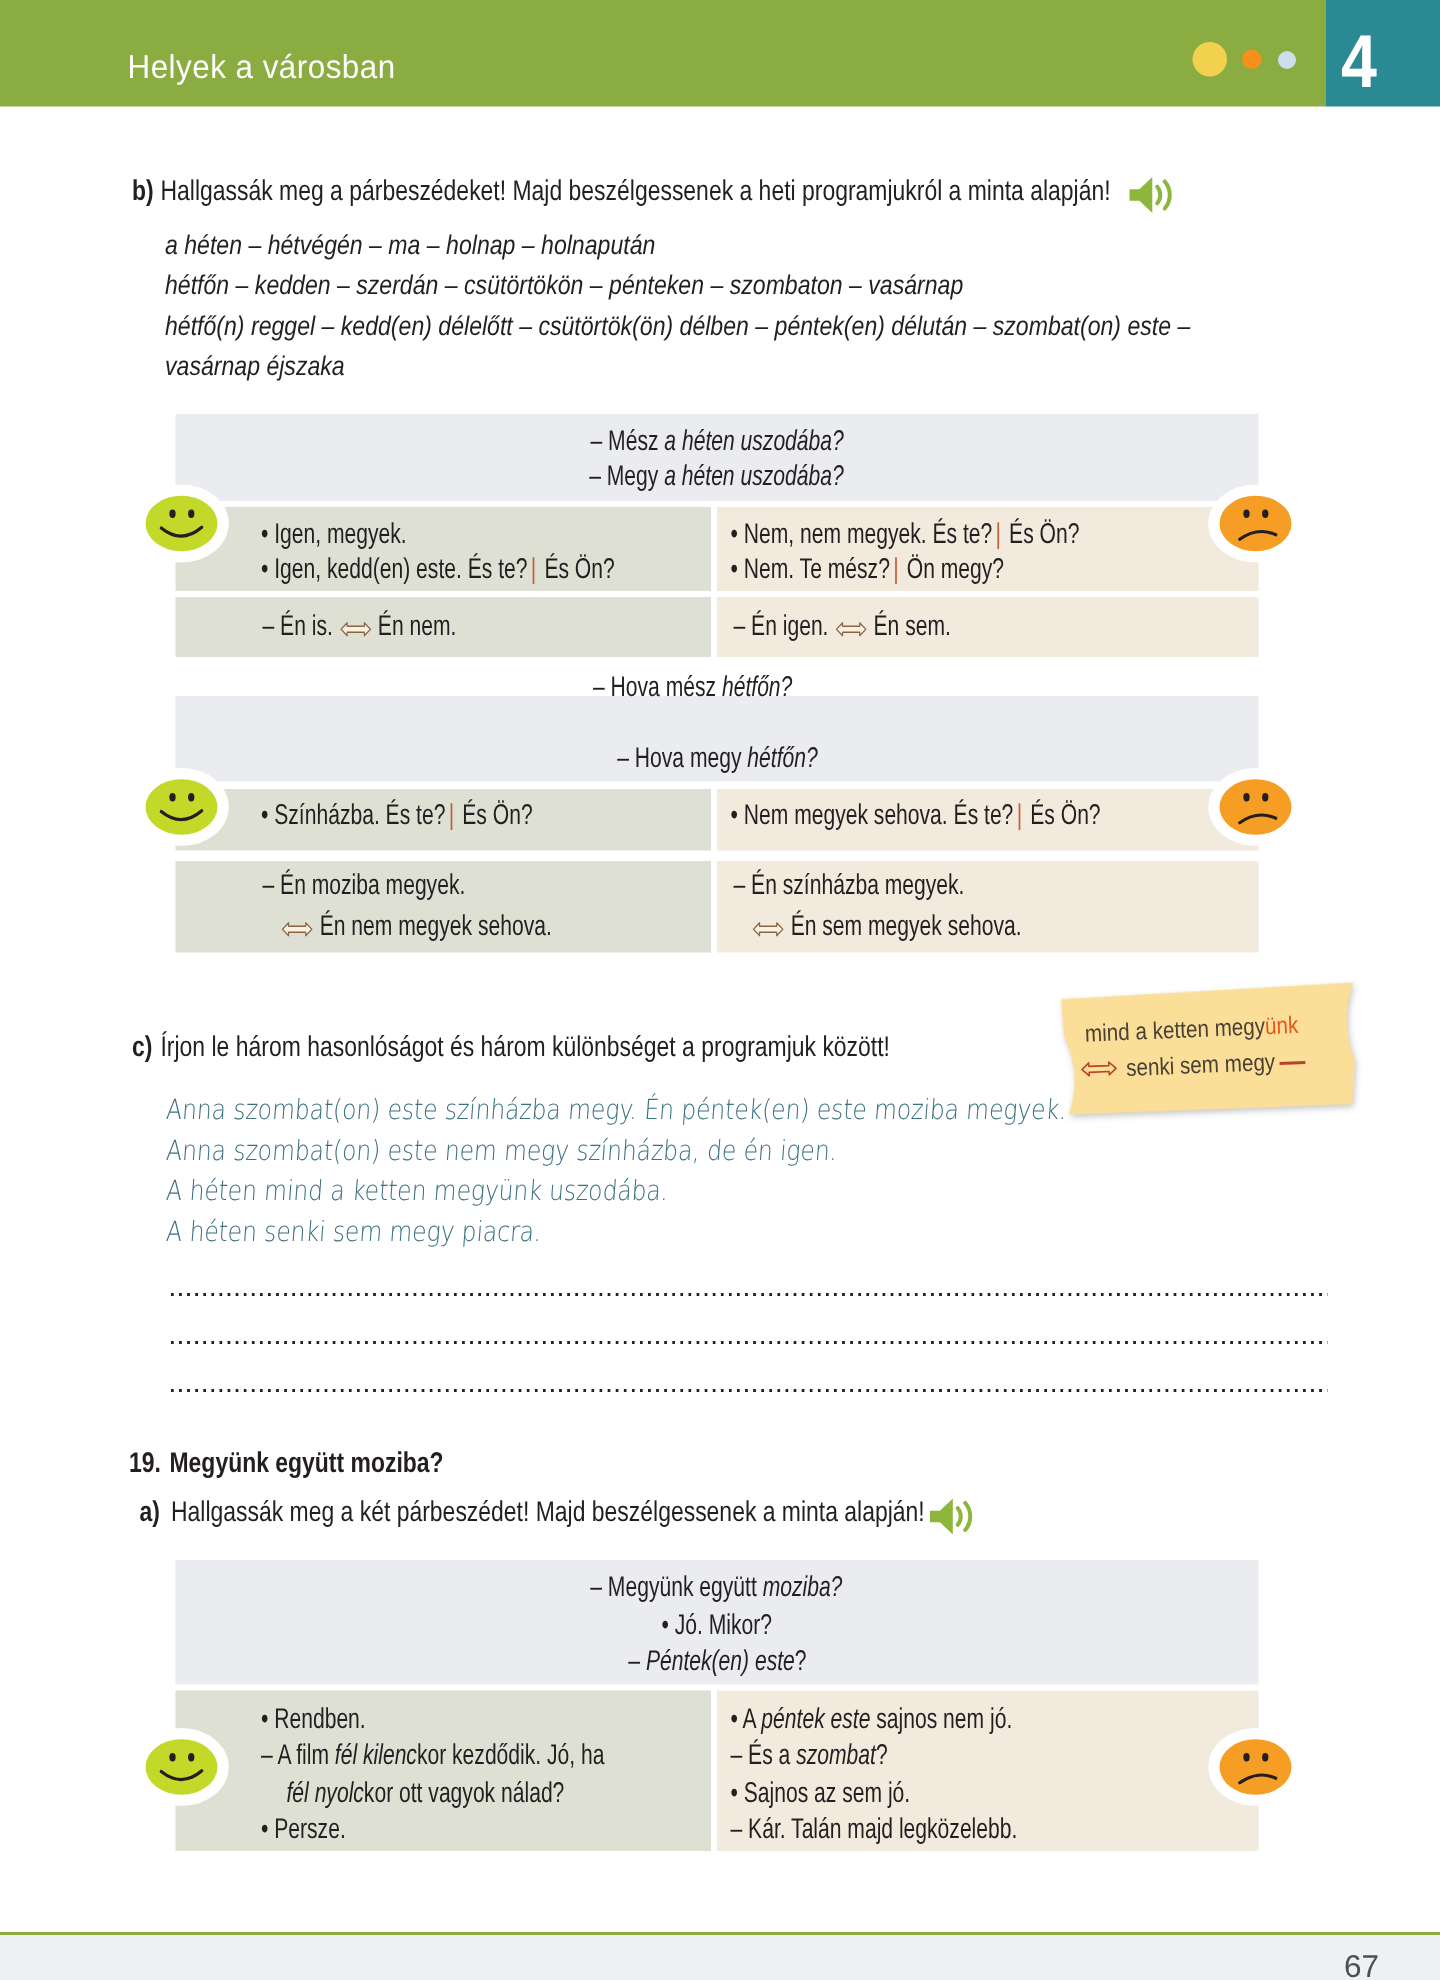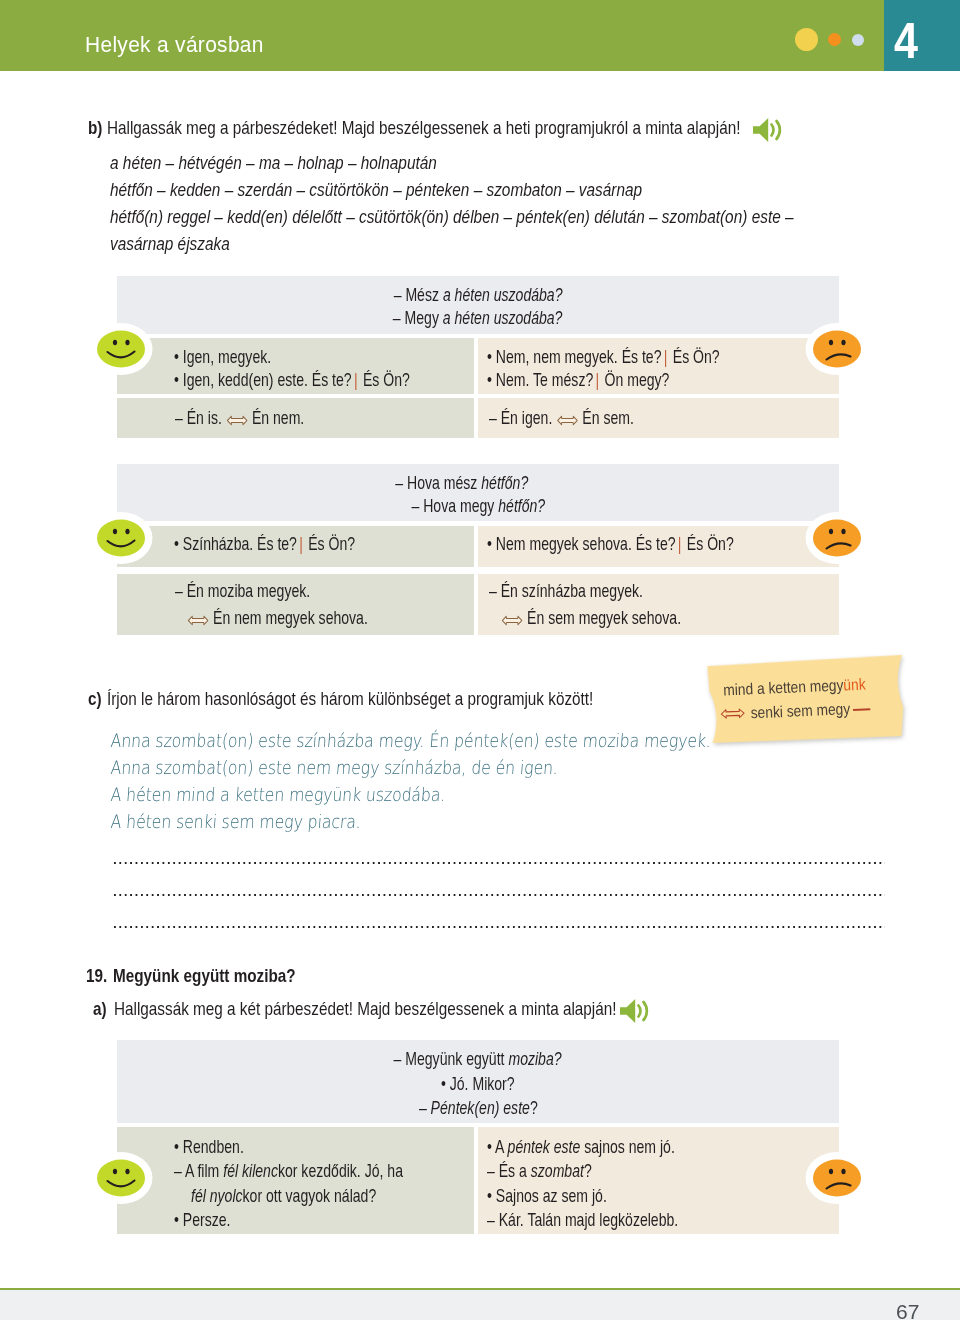--- a/index.html
+++ b/index.html
@@ -98,21 +98,21 @@
         </svg></div>
       <div class="panel p-left" style="left: 117px; top: 398px; width: 357px; height: 40px;"></div>
       <div class="panel p-right" style="left: 478px; top: 398px; width: 361px; height: 40px;"></div>
       <div class="ln" style="left: 175px; top: 407px;"><span>– Én is. </span><span class="arw"><svg class="arwsvg" width="30" height="13" viewBox="0 0 56 26">
             <path d="M12.5 4.5 L1.5 13 L12.5 21.5 L12.5 17 L43.5 17 L43.5 21.5 L54.5 13 L43.5 4.5 L43.5 9 L12.5 9 Z" fill="#FBF0E2" stroke="#8A6542" stroke-width="2.1" stroke-linejoin="round"></path>
           </svg></span><span> Én nem.</span></div>
       <div class="ln" style="left: 489px; top: 407px;"><span>– Én igen. </span><span class="arw"><svg class="arwsvg" width="30" height="13" viewBox="0 0 56 26">
             <path d="M12.5 4.5 L1.5 13 L12.5 21.5 L12.5 17 L43.5 17 L43.5 21.5 L54.5 13 L43.5 4.5 L43.5 9 L12.5 9 Z" fill="#FBF0E2" stroke="#8A6542" stroke-width="2.1" stroke-linejoin="round"></path>
           </svg></span><span> Én sem.</span></div>
       <div class="panel p-head" style="left: 117px; top: 464px; width: 722px; height: 57px;"></div>
-      <div class="ctr" style="left: 117px; top: 472px; width: 690px;"><span class="inner"><span>– Hova mész </span><span class="it">hétfőn?</span></span></div>
+      <div class="ctr" style="left: 117px; top: 448px; width: 690px;"><span class="inner"><span>– Hova mész </span><span class="it">hétfőn?</span></span></div>
       <div class="ctr" style="left: 117px; top: 495px; width: 722px;"><span class="inner"><span>– Hova megy </span><span class="it">hétfőn?</span></span></div>
       <div class="panel p-left" style="left: 117px; top: 526px; width: 357px; height: 41px;"></div>
       <div class="panel p-right" style="left: 478px; top: 526px; width: 361px; height: 41px;"></div>
       <div class="ln" style="left: 174px; top: 533px;"><span>• Színházba. És te?</span><span class="pipe">|</span><span> És Ön?</span></div>
       <div class="ln" style="left: 487px; top: 533px;"><span>• Nem megyek sehova. És te?</span><span class="pipe">|</span><span> És Ön?</span></div>
       <div class="facewrap" style="left: 88px; top: 509px; width: 66px; height: 58px;"><svg width="66" height="58" viewBox="0 0 66 58">
           <ellipse cx="33" cy="29" rx="31.5" ry="26" fill="#fff"></ellipse>
           <ellipse cx="33" cy="29" rx="24" ry="18.5" fill="#C3D92A"></ellipse>
           <ellipse cx="27" cy="22.5" rx="2.1" ry="2.8" fill="#231f20"></ellipse>
           <ellipse cx="39.5" cy="22.5" rx="2.1" ry="2.8" fill="#231f20"></ellipse>

